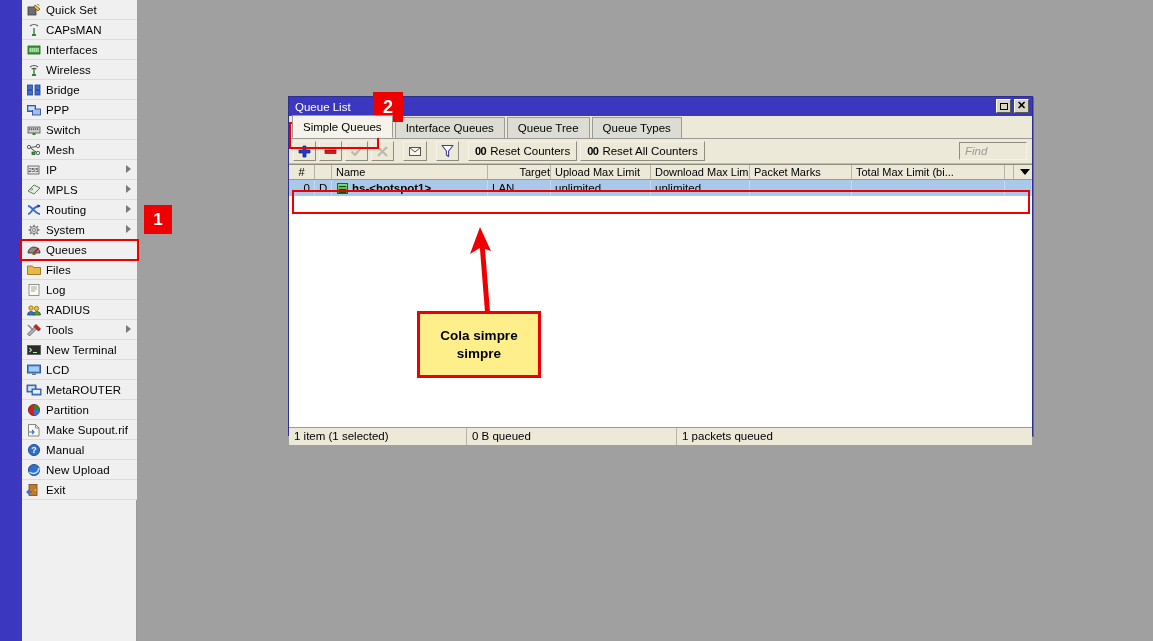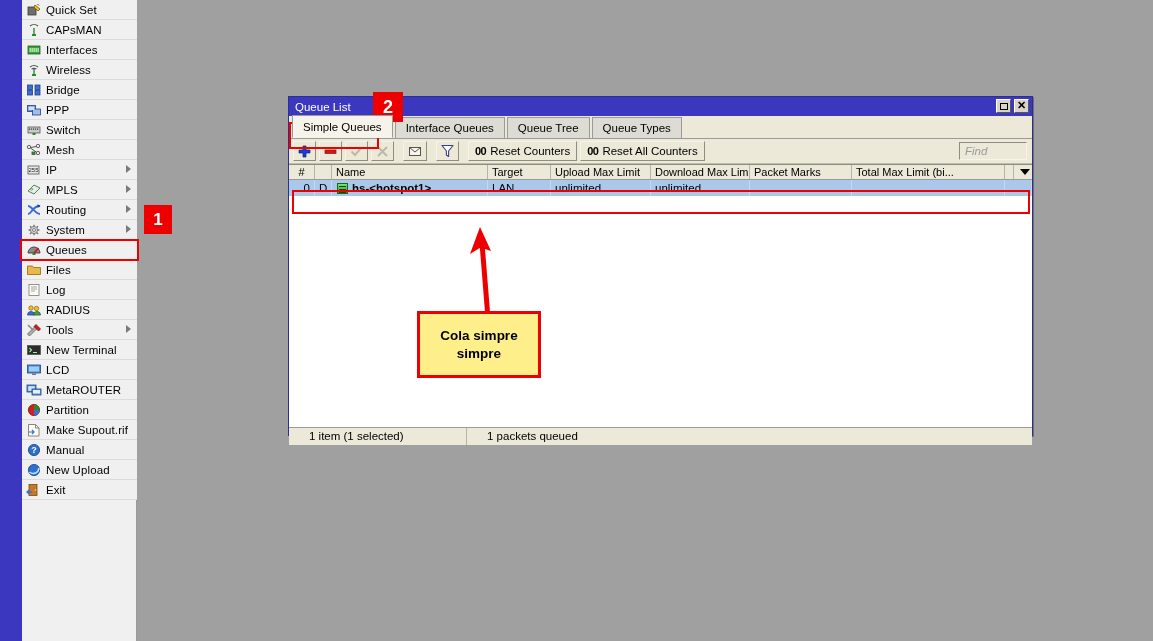--- a/index.html
+++ b/index.html
@@ -272,21 +272,21 @@
   .statusbar {
     display: flex;
     height: 18px;
     background: #ece9d8;
     border-top: 1px solid #9a9a9a;
     box-sizing: border-box;
   }
   .sb-cell {
     font-size: 11.5px; color: #000;
     line-height: 17px;
-    padding-left: 20px;
+    padding-left: 5px;
     border-right: 1px solid #b4b4a8;
     box-sizing: border-box;
     white-space: nowrap;
     overflow: hidden;
   }
   .sb-cell:last-child { border-right: none; flex: 1; }
 
   
   .note {
     position: absolute;
@@ -654,21 +654,21 @@
       <div class="find-wrap">
         <span class="ph">Find</span>
       </div>
     </div>
 
     <div class="table-area">
       <div class="thead" id="thead">
           <div class="th num" style="width: 26px; flex: 0 0 26px;">#</div>
           <div class="th" style="width: 17px; flex: 0 0 17px;"></div>
           <div class="th" style="width: 156px; flex: 0 0 156px;">Name</div>
-          <div class="th" style="width: 63px; flex: 0 0 63px;">Target</div>
+          <div class="th" style="width: 63px; flex: 0 0 63px; text-align: right;">Target</div>
           <div class="th" style="width: 100px; flex: 0 0 100px;">Upload Max Limit</div>
           <div class="th" style="width: 99px; flex: 0 0 99px;">Download Max Limit</div>
           <div class="th" style="width: 102px; flex: 0 0 102px;">Packet Marks</div>
           <div class="th" style="width: 153px; flex: 0 0 153px;">Total Max Limit (bi...</div>
           <div class="th" style="flex: 1 1 auto;"></div>
           <div class="th th-scroll">
             <span class="dn"></span>
           </div>
         </div>
       <div id="tbody">
@@ -684,20 +684,21 @@
             <div class="td" style="width: 99px; flex: 0 0 99px;">unlimited</div>
             <div class="td" style="width: 102px; flex: 0 0 102px;"></div>
             <div class="td" style="width: 153px; flex: 0 0 153px;"></div>
             <div class="td" style="flex: 1 1 auto;"></div>
           </div>
         </div>
     </div>
 
     <div class="statusbar" id="statusbar">
         <div class="sb-cell" style="width: 178px; flex: 0 0 178px;">1 item (1 selected)</div>
+        <div class="sb-cell" style="width: 210px; flex: 0 0 210px;">0 B queued</div>
         <div class="sb-cell">1 packets queued</div>
       </div>
   </div>
 
   <div class="badge" id="badge2" style="left:373px; top:92px; width:30px; height:30px; font-size:18px;">2</div>
 
   <div class="hl-box" style="left:292px; top:190px; width:738px; height:24px;"></div>
 
   <div class="hl-box" style="left:289px; top:122px; width:90px; height:27px;"></div>
 

